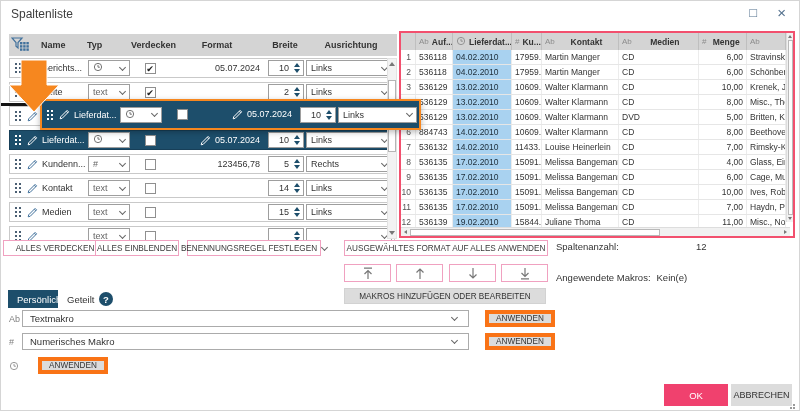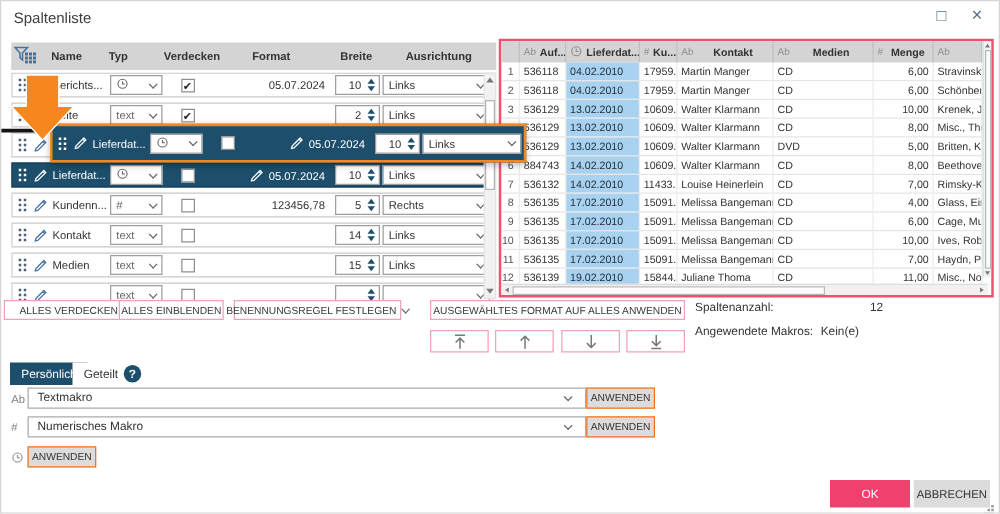--- a/index.html
+++ b/index.html
@@ -24,21 +24,21 @@
   .dots{width:2px;height:2px;background:currentColor;transform:translateY(-4px);
         box-shadow:0 4px 0 currentColor,0 8px 0 currentColor,4px 0 0 currentColor,4px 4px 0 currentColor,4px 8px 0 currentColor;
         color:#4a5f73}
   .selected .dots,.ghost .dots{color:#fff}
   .pencil{display:flex;align-items:center;justify-content:center}
   .name{white-space:nowrap;overflow:hidden}
   .ddbox{height:16px;background:#fff;border:1px solid #9e9e9e;display:flex;align-items:center;padding:0 4px;color:#333;gap:3px}
   .ddbox .chev{margin-left:auto}
   .chev{width:5px;height:5px;border-right:1.4px solid #666;border-bottom:1.4px solid #666;transform:rotate(45deg);flex:none;margin-top:-2px}
   .chk{width:11px;height:11px;border:1px solid #8f8f8f;background:#fff;margin:0 auto;font-size:9px;line-height:10px;text-align:center;color:#1d1d1d}
-  .fmt{display:flex;align-items:flex-end;justify-content:flex-end;gap:4px;padding-right:6px;white-space:nowrap}
+  .fmt{display:flex;align-items:flex-start;justify-content:flex-end;gap:4px;padding-right:6px;white-space:nowrap}
   .spin{height:16px;border:1px solid #9e9e9e;background:#fff;display:flex;align-items:center;color:#333}
   .spin .num{flex:1;text-align:right;padding-right:3px}
   .spin .arr{width:9px;display:flex;flex-direction:column;gap:2px;align-items:center;margin-right:2px}
   .tri-up{width:0;height:0;border-left:3px solid transparent;border-right:3px solid transparent;border-bottom:4px solid #1d4e6b}
   .tri-dn{width:0;height:0;border-left:3px solid transparent;border-right:3px solid transparent;border-top:4px solid #1d4e6b}
   .align-box{margin-right:2px}
 
   
   .vscroll-left{position:absolute;left:386px;top:57px;width:10px;height:181px;background:#f2f2f2;border:1px solid #e2e2e2;display:flex;flex-direction:column;align-items:center;z-index:2}
   .sb-tri-up{width:0;height:0;border-left:3px solid transparent;border-right:3px solid transparent;border-bottom:4px solid #777;margin:3px 0 2px}
@@ -79,33 +79,33 @@
   #btn-av{left:2px;top:239px;width:104px}
   #btn-ae{left:94px;top:239px;width:84px}
   #btn-bf{left:186px;top:239px;width:134px}
   #btn-af{left:343px;top:239px;width:204px}
   .arrow-btn{position:absolute;top:263px;width:47px;height:18px;border:1px solid #f0a1c0;background:#fff;display:flex;align-items:center;justify-content:center;cursor:pointer}
   #mv-top{left:343px}#mv-up{left:395px}#mv-dn{left:448px}#mv-bot{left:500px}
 
   #info{position:absolute;left:555px;top:240px;font-size:9.5px;color:#333}
   #info .row1{display:flex}
   #info .row1 .lab{width:140px}
-  #info .row2{margin-top:8px;display:flex;gap:6px}
+  #info .row2{margin-top:20px;display:flex;gap:6px}
 
   .tab{position:absolute;top:289px;height:18px;display:flex;align-items:center;padding:0 9px;font-size:9.5px;cursor:pointer}
   #tab-personal{left:7px;background:#1d4e6b;color:#fff}
   #tab-shared{left:57px;background:#fff;color:#333}
   #help{position:absolute;left:98px;top:291px;width:14px;height:14px;border-radius:50%;background:#1d4e6b;color:#fff;font-size:9.5px;font-weight:bold;display:flex;align-items:center;justify-content:center;cursor:pointer}
   #btn-makros{position:absolute;left:343px;top:287px;width:202px;height:16px;background:#dcdcdc;border:1px solid #d2d2d2;font-size:8.2px;color:#333;display:flex;align-items:center;justify-content:center;cursor:pointer;font-family:inherit}
 
   .macro-row{position:absolute;left:8px;height:17px;display:flex;align-items:center}
   .macro-icon{width:13px;font-size:9px;color:#808080;flex:none;display:flex;align-items:center}
   .macro-select{width:447px;height:17px;border:1px solid #ababab;background:#fff;display:flex;align-items:center;padding:4px 7px;font-size:9.5px;color:#333;cursor:pointer}
   .macro-select .chev{margin-left:auto;margin-right:4px}
-  .macro-apply{width:55px;height:17px;background:#dcdcdc;border:1px solid #f97316;font-size:8.2px;color:#333;margin-left:0;cursor:pointer;font-family:inherit}
+  .macro-apply{width:70px;height:17px;background:#dcdcdc;border:4px solid #f97316;font-size:8.2px;color:#333;margin-left:16px;cursor:pointer;font-family:inherit}
 
   #btn-ok{position:absolute;left:663px;top:383px;width:64px;height:22px;background:#f0416e;color:#fff;font-size:9.5px;border:none;cursor:pointer;font-family:inherit}
   #btn-cancel{position:absolute;left:730px;top:383px;width:61px;height:22px;background:#dcdcdc;color:#333;font-size:9px;border:none;cursor:pointer;font-family:inherit}
   #grip{position:absolute;right:4px;bottom:4px;width:2px;height:2px;background:#9a9a9a;box-shadow:-3px 3px 0 #9a9a9a,0 3px 0 #9a9a9a,-6px 6px 0 #9a9a9a,-3px 6px 0 #9a9a9a,0 6px 0 #9a9a9a}
 </style>
 </head>
 <body>
 
 <div class="dialog">
   <div class="title">Spaltenliste</div>
@@ -650,20 +650,21 @@
     </div>
     <div class="row2">
       <span>Angewendete Makros:</span>
       <span>Kein(e)</span>
     </div>
   </div>
 
   <div class="tab" id="tab-personal">Persönlich</div>
   <div class="tab" id="tab-shared">Geteilt</div>
   <div id="help">?</div>
+  <button id="btn-makros">MAKROS HINZUFÜGEN ODER BEARBEITEN</button>
 
   <div id="macro-rows">
       <div class="macro-row" style="top: 309px;">
         <span class="macro-icon">Ab</span>
         <div class="macro-select">
           <span>Textmakro</span>
           <span class="chev"></span>
         </div>
         <button class="macro-apply">ANWENDEN</button>
       </div>

